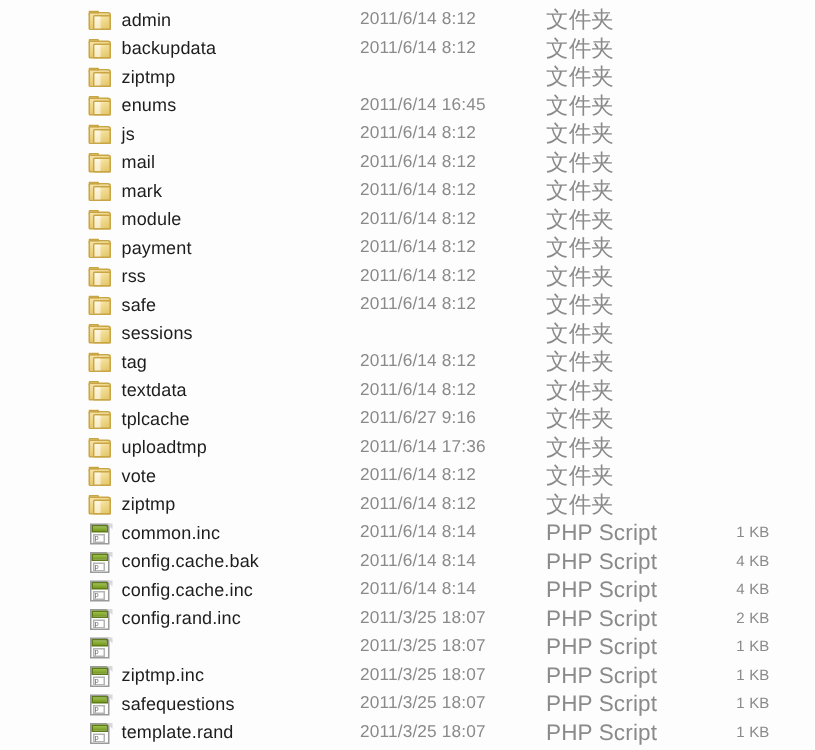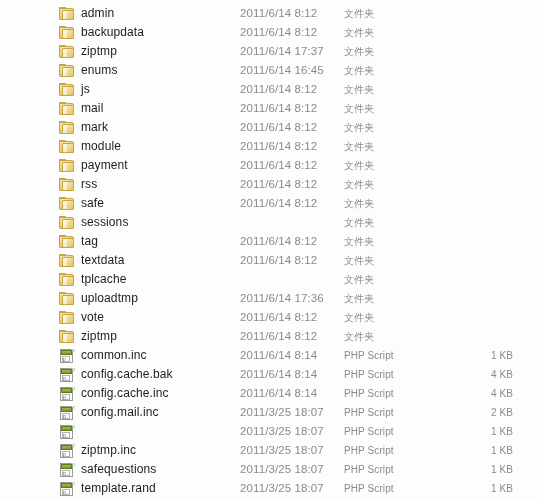--- a/index.html
+++ b/index.html
@@ -49,25 +49,25 @@
     left: 240px;
     top: 0;
     height: 19px;
     line-height: 19px;
     font-size: 11.5px;
     color: #8a8a8a;
     letter-spacing: 0.1px;
   }
   .cell-type {
     position: absolute;
-    left: 344px;
+    left: 364px;
     top: 0;
     height: 19px;
     line-height: 19px;
-    font-size: 10px;
+    font-size: 15px;
     color: #8a8a8a;
     letter-spacing: 0.1px;
   }
   .cell-size {
     position: absolute;
     left: 420px;
     width: 93px;
     text-align: right;
     top: 0;
     height: 19px;
@@ -211,21 +211,20 @@
     <div class="row">
       <div class="cell-name">
         <span class="icon icon-folder">
           <span class="f-tab"></span>
           <span class="f-back"></span>
           <span class="f-front"></span>
           <span class="f-shine"></span>
         </span>
         <span class="name-text">ziptmp</span>
       </div>
-      <div class="cell-date">2011/6/14 17:37</div>
       <div class="cell-type">文件夹</div>
       <div class="cell-size"></div>
     </div>
     <div class="row">
       <div class="cell-name">
         <span class="icon icon-folder">
           <span class="f-tab"></span>
           <span class="f-back"></span>
           <span class="f-front"></span>
           <span class="f-shine"></span>
@@ -378,20 +377,21 @@
     <div class="row">
       <div class="cell-name">
         <span class="icon icon-folder">
           <span class="f-tab"></span>
           <span class="f-back"></span>
           <span class="f-front"></span>
           <span class="f-shine"></span>
         </span>
         <span class="name-text">tplcache</span>
       </div>
+      <div class="cell-date">2011/6/27 9:16</div>
       <div class="cell-type">文件夹</div>
       <div class="cell-size"></div>
     </div>
     <div class="row">
       <div class="cell-name">
         <span class="icon icon-folder">
           <span class="f-tab"></span>
           <span class="f-back"></span>
           <span class="f-front"></span>
           <span class="f-shine"></span>
@@ -477,21 +477,21 @@
     </div>
     <div class="row">
       <div class="cell-name">
         <span class="icon icon-php">
           <span class="p-page"></span>
           <span class="p-fold"></span>
           <span class="p-band"></span>
           <span class="p-inner"></span>
           <span class="p-glyph">p</span>
         </span>
-        <span class="name-text">config.mail.inc</span>
+        <span class="name-text">config.rand.inc</span>
       </div>
       <div class="cell-date">2011/3/25 18:07</div>
       <div class="cell-type">PHP Script</div>
       <div class="cell-size">2 KB</div>
     </div>
     <div class="row">
       <div class="cell-name">
         <span class="icon icon-php">
           <span class="p-page"></span>
           <span class="p-fold"></span>

